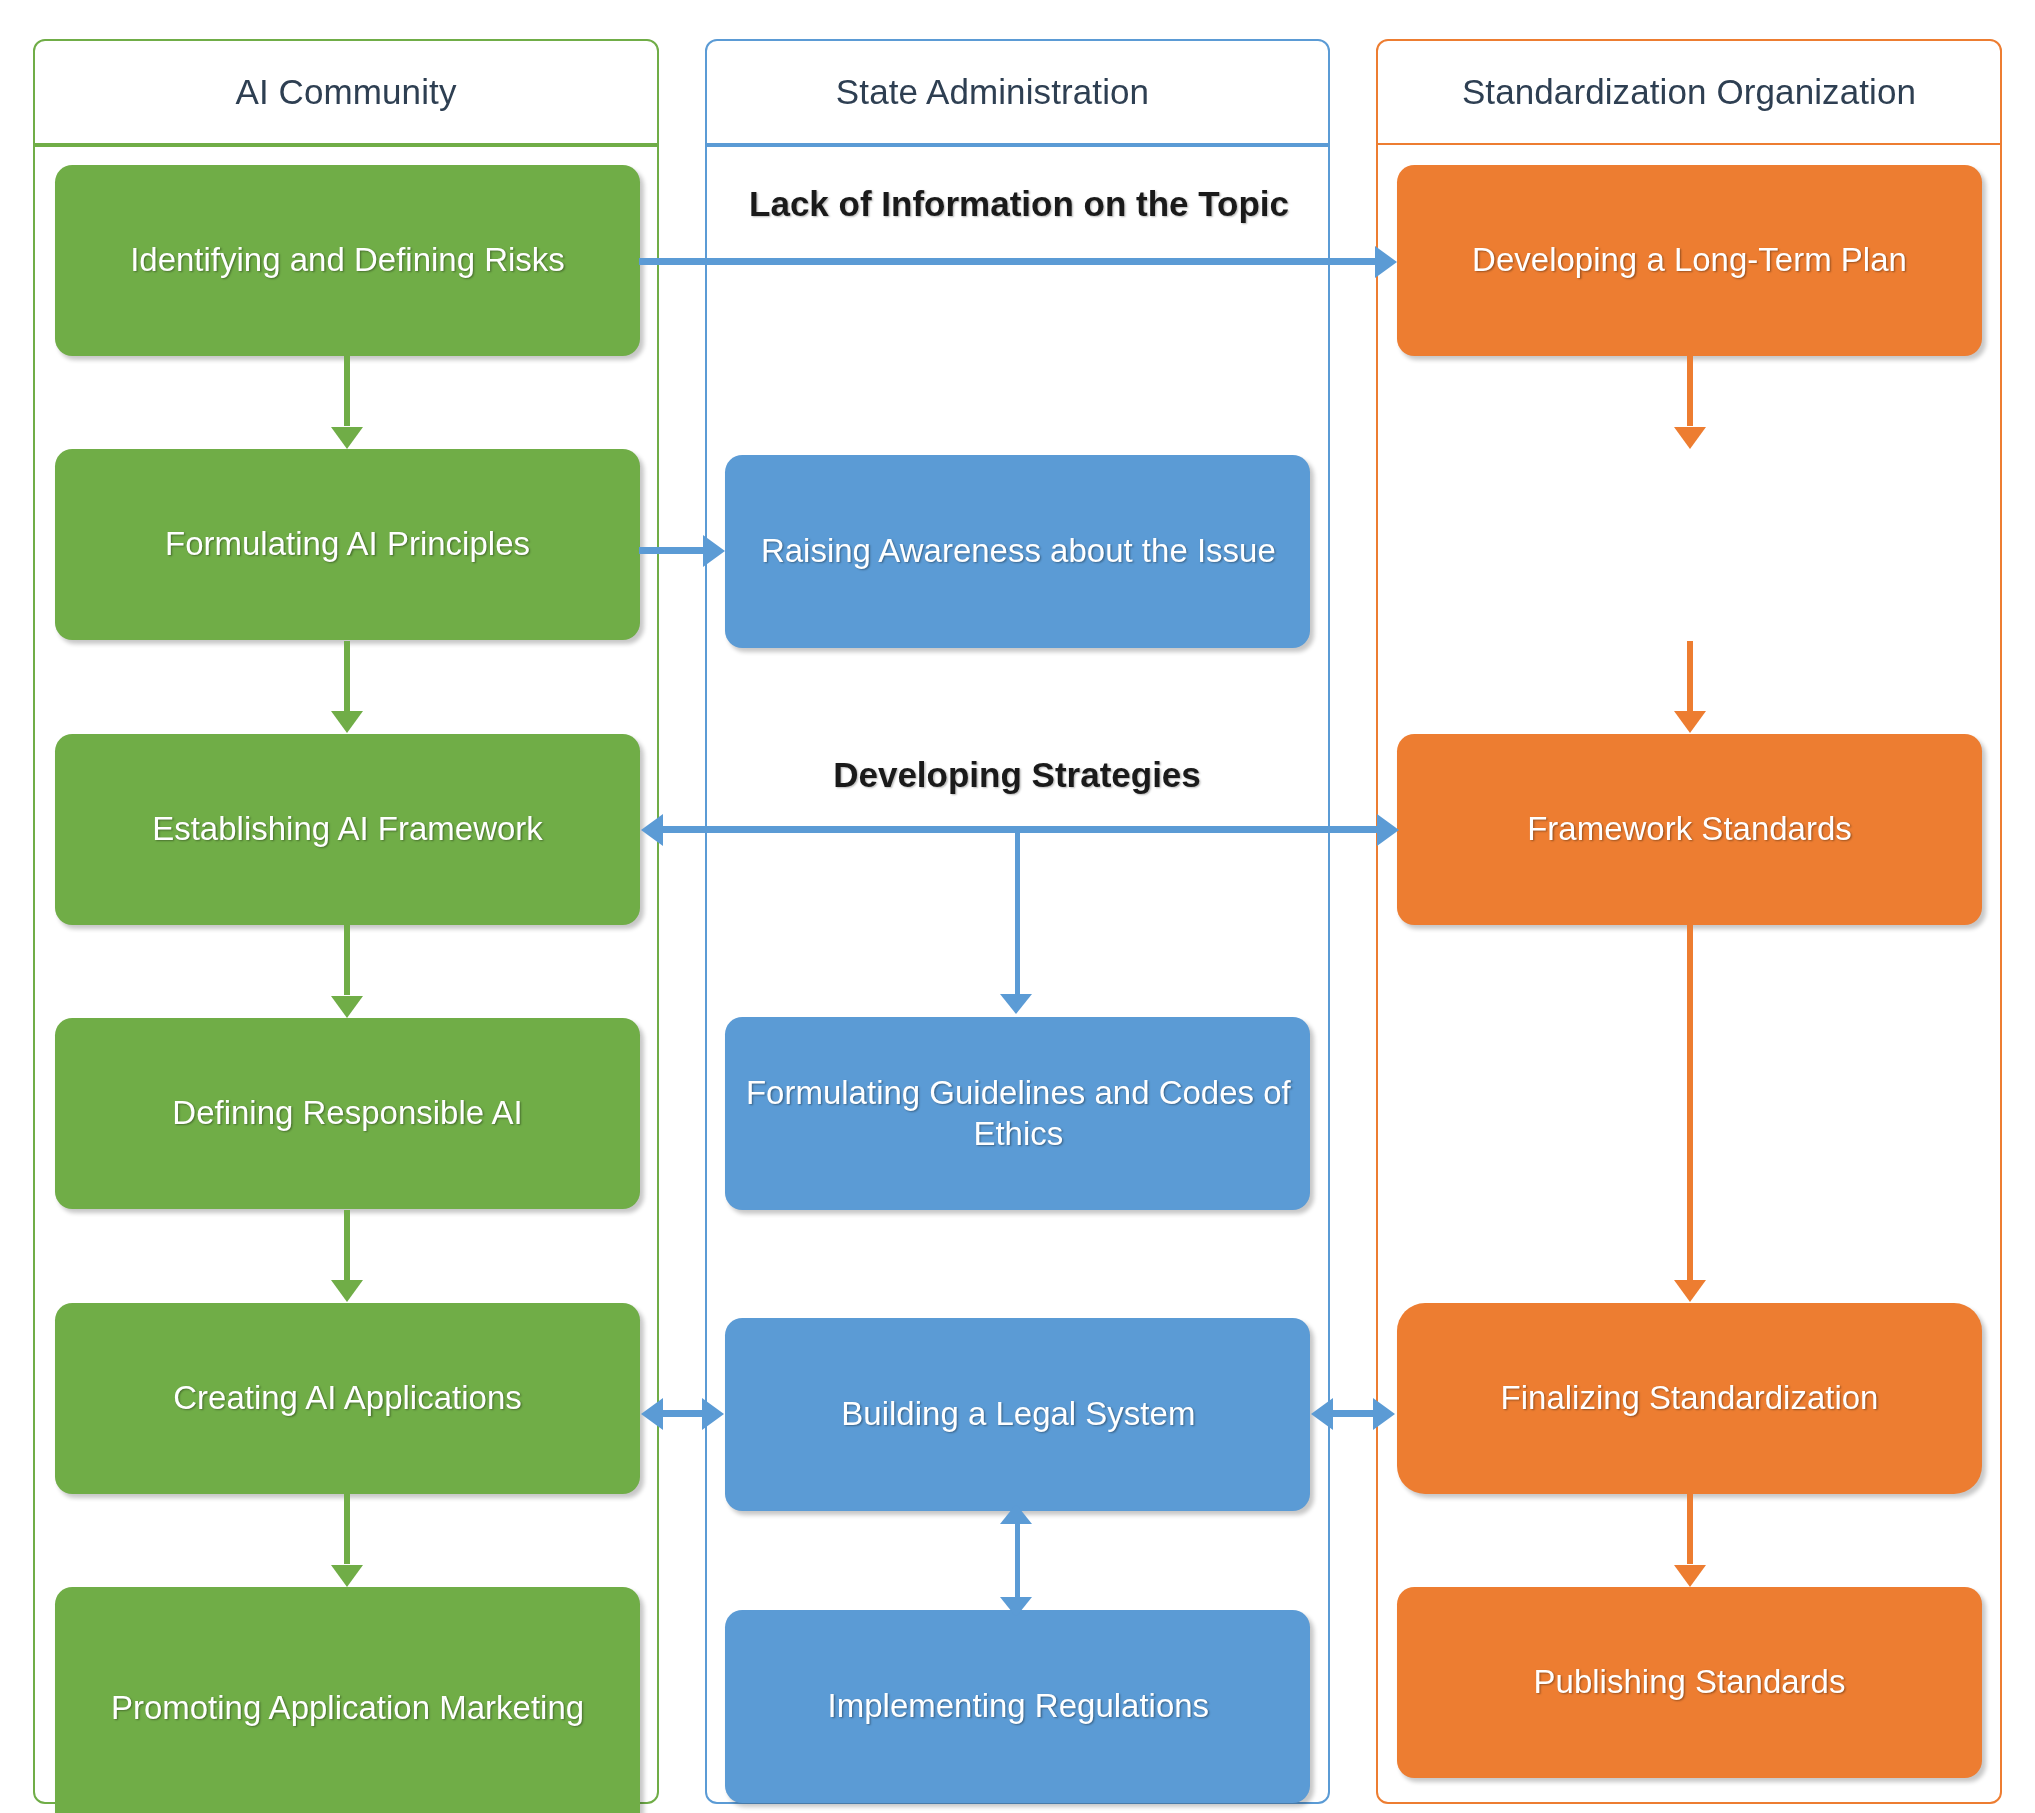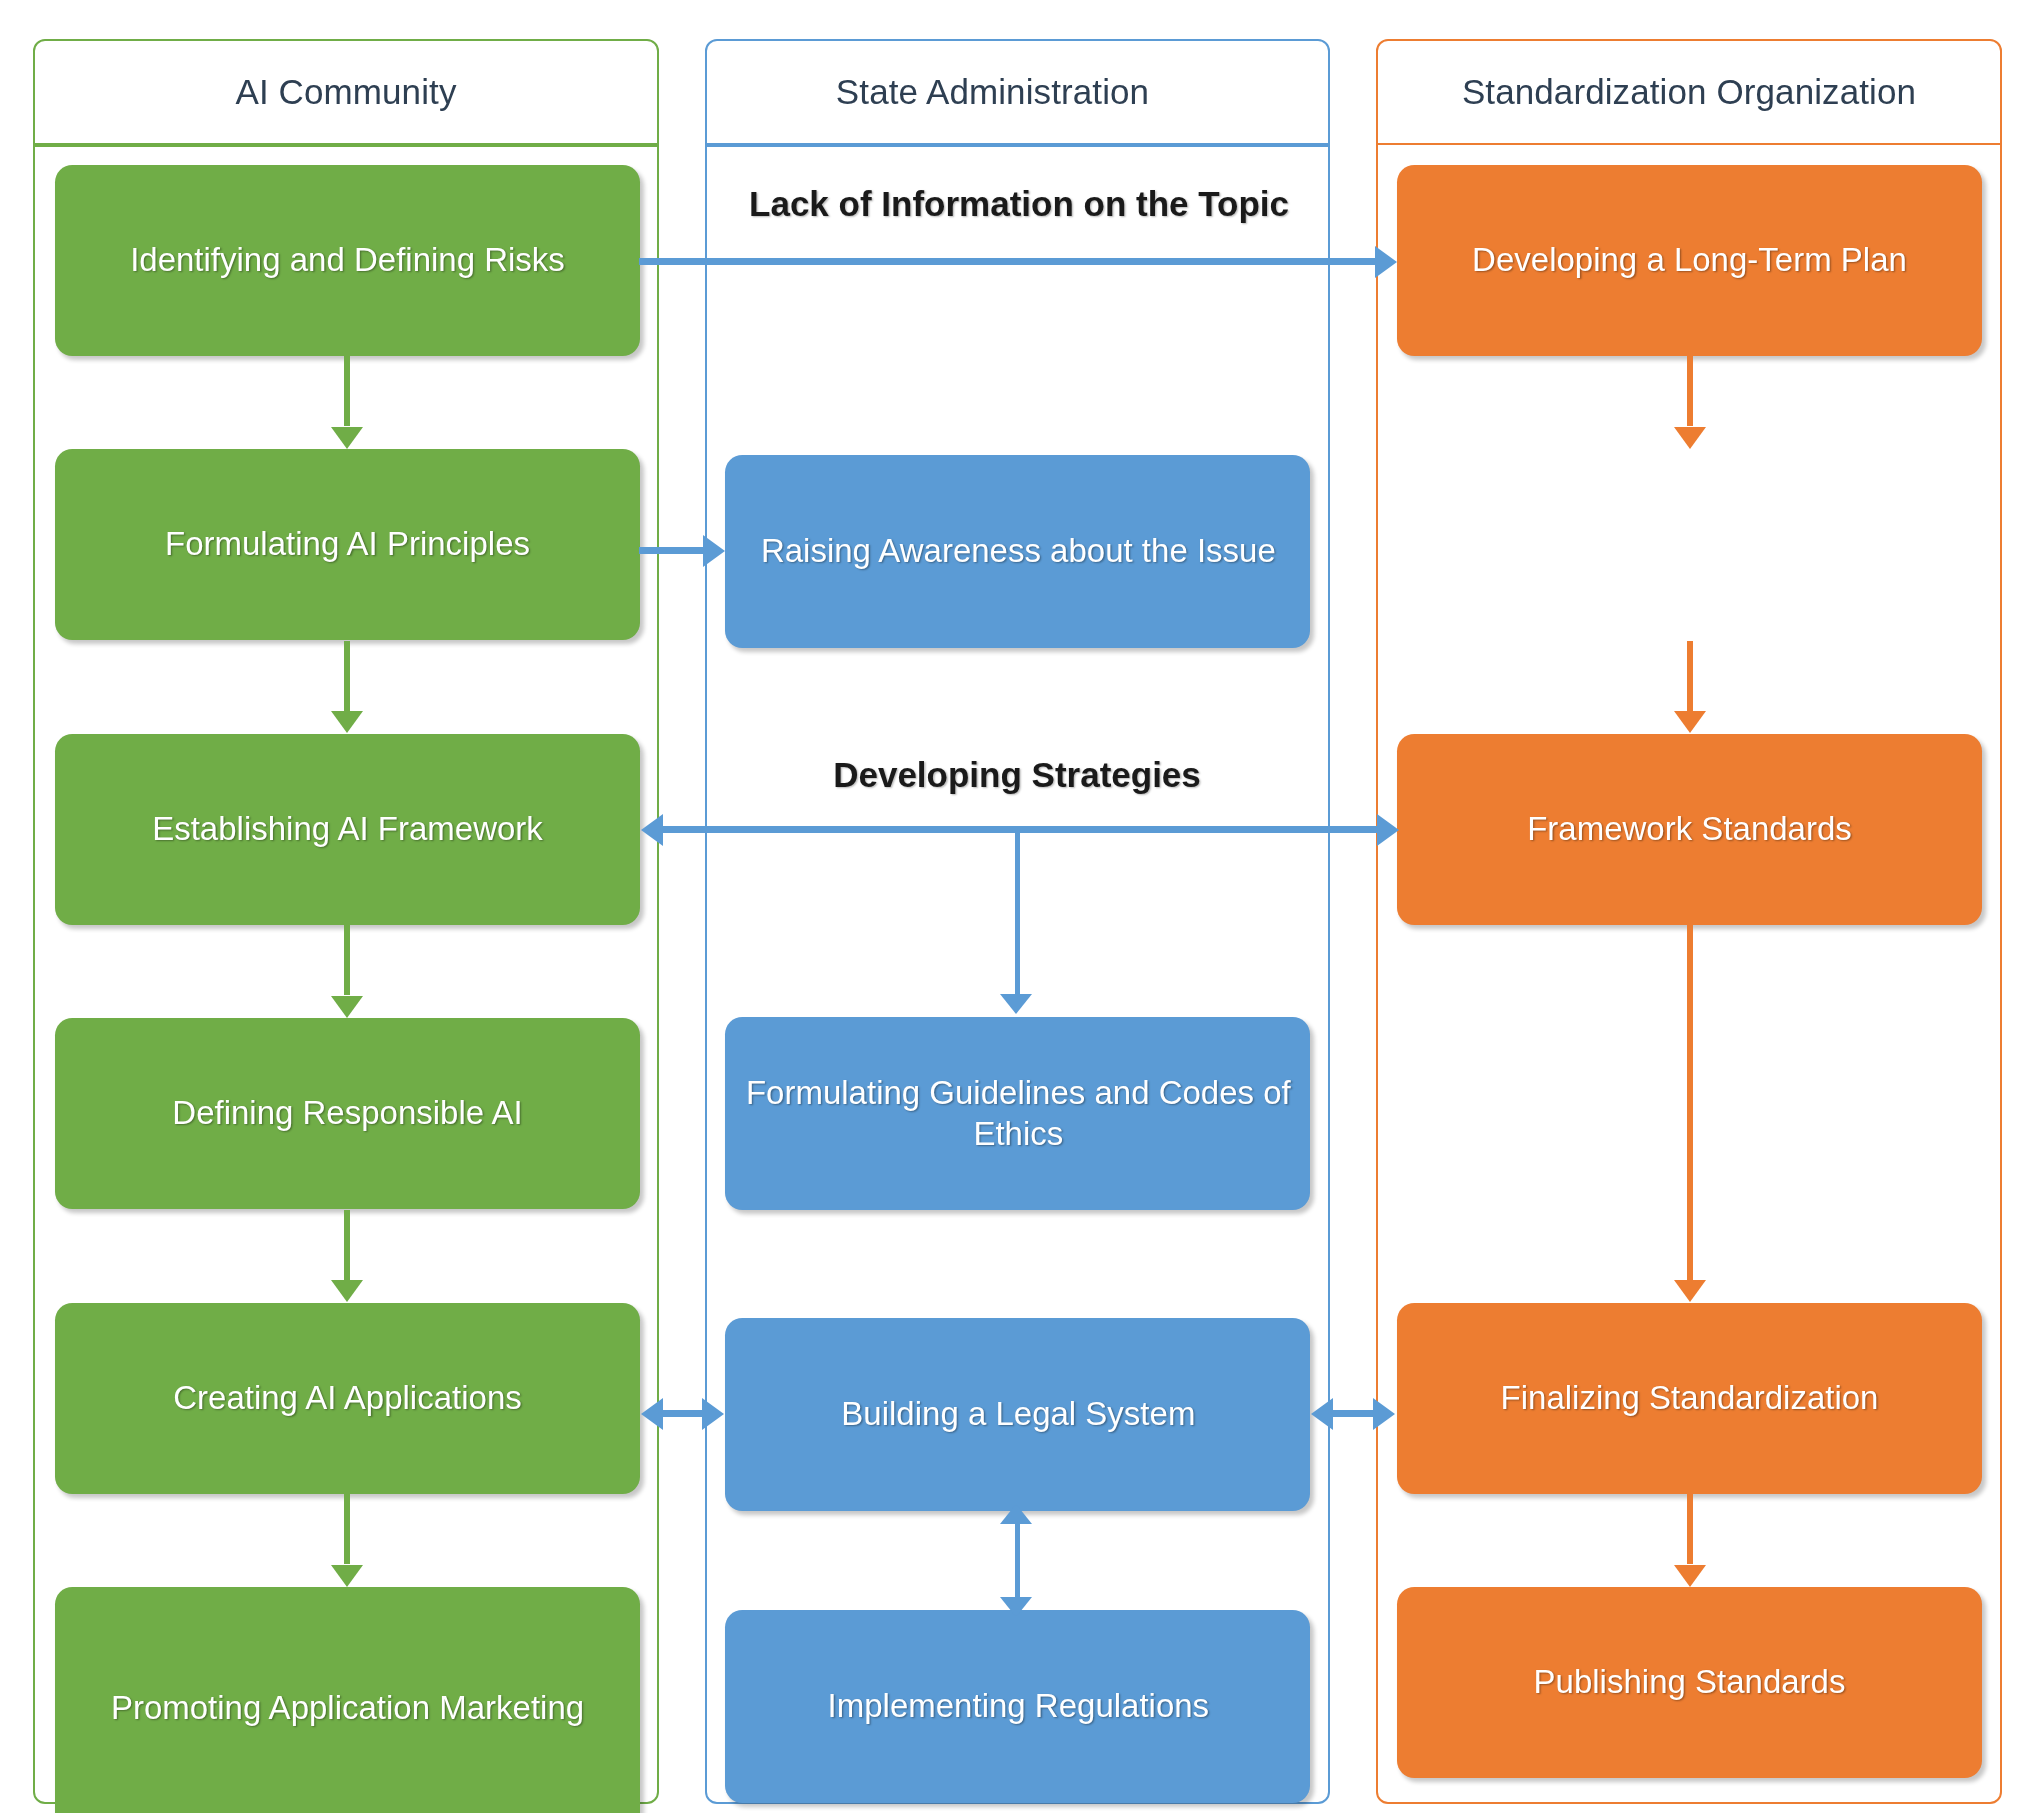--- a/index.html
+++ b/index.html
@@ -174,21 +174,21 @@
 
   <div class="lane lane-orange" style="left:1376px; top:14.6px; width:626px; height:1765px;"></div>
   <div class="lane-header" style="left:1378px; top:16.6px; width:622px; height:104px;">Standardization Organization</div>
   <div class="lane-divider div-orange" style="left:1376px; top:119px; width:626px;"></div>
 
   <div class="node node-orange" style="left:1397px; top:141px; width:585px; height:191px;">Developing a Long-Term Plan</div>
 
 
   <div class="node node-orange" style="left:1397px; top:710px; width:585px; height:191px;">Framework Standards</div>
 
-  <div class="node node-orange" style="left:1397px; top:1279px; width:585px; height:191px;">Finalizing Standardization</div>
+  <div class="node node-orange" style="left:1397px; top:1279px; width:585px; height:191px;border-radius:28px;">Finalizing Standardization</div>
 
   <div class="node node-orange" style="left:1397px; top:1563px; width:585px; height:191px;">Publishing Standards</div>
 
   <div class="vline vline-orange" style="left:1687px; top:332px; width:6px; height:70px;"></div>
   <div class="vhead vhead-down-orange" style="left:1674px; top:403px;"></div>
 
   <div class="vline vline-orange" style="left:1687px; top:617px; width:6px; height:70px;"></div>
   <div class="vhead vhead-down-orange" style="left:1674px; top:687px;"></div>
 
   <div class="vline vline-orange" style="left:1687px; top:901px; width:6px; height:355px;"></div>

